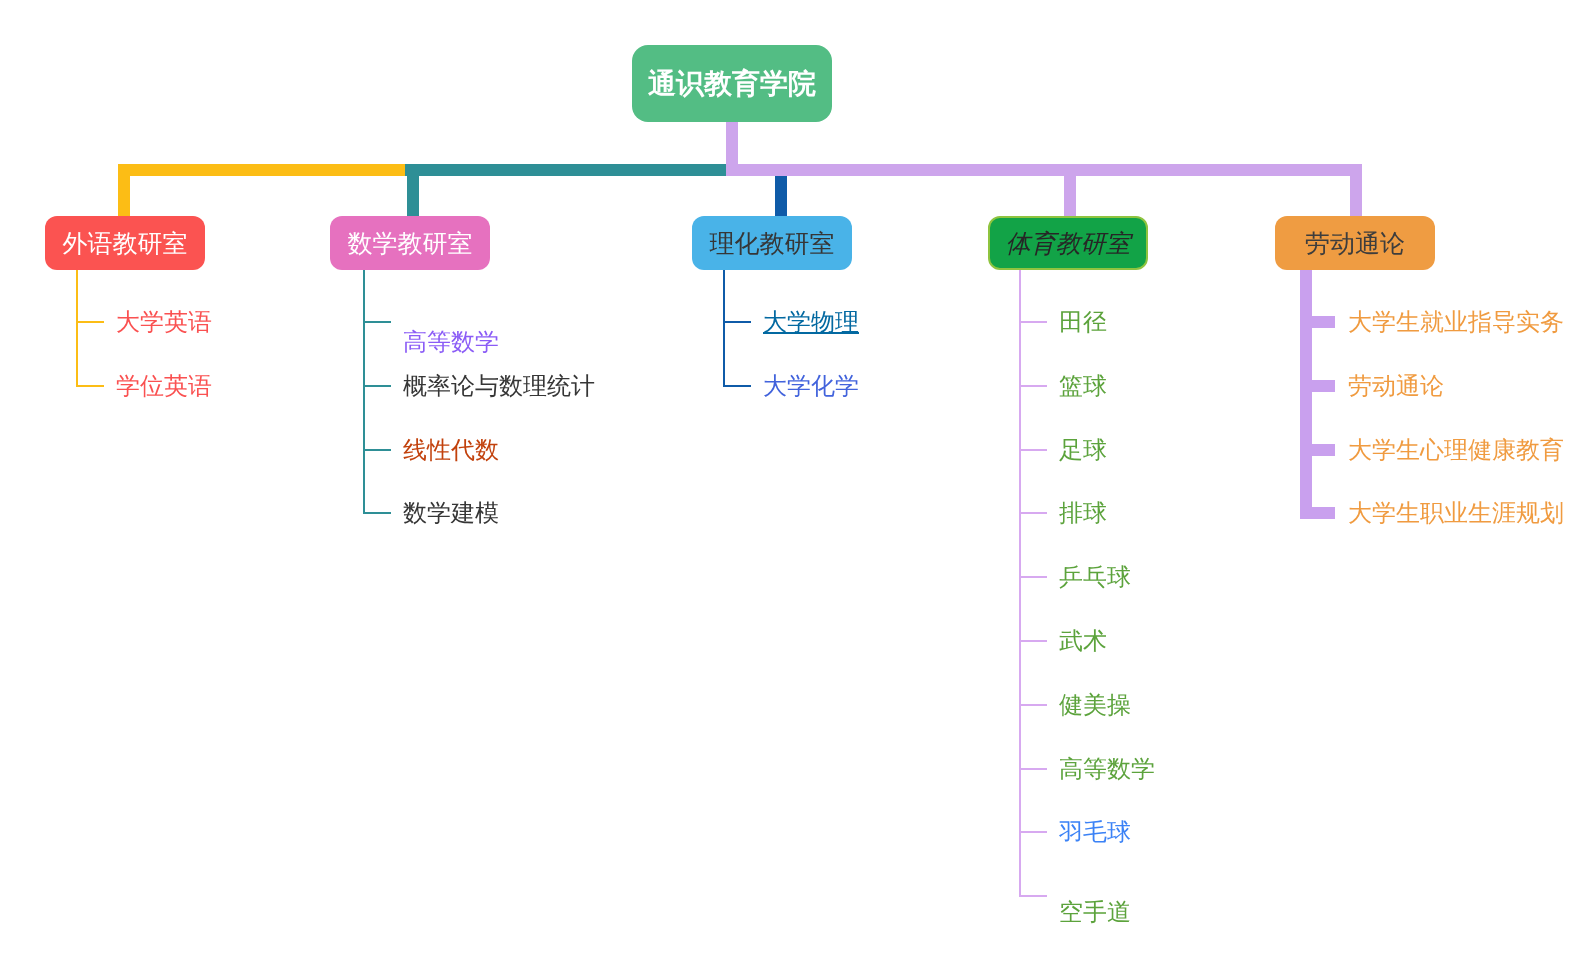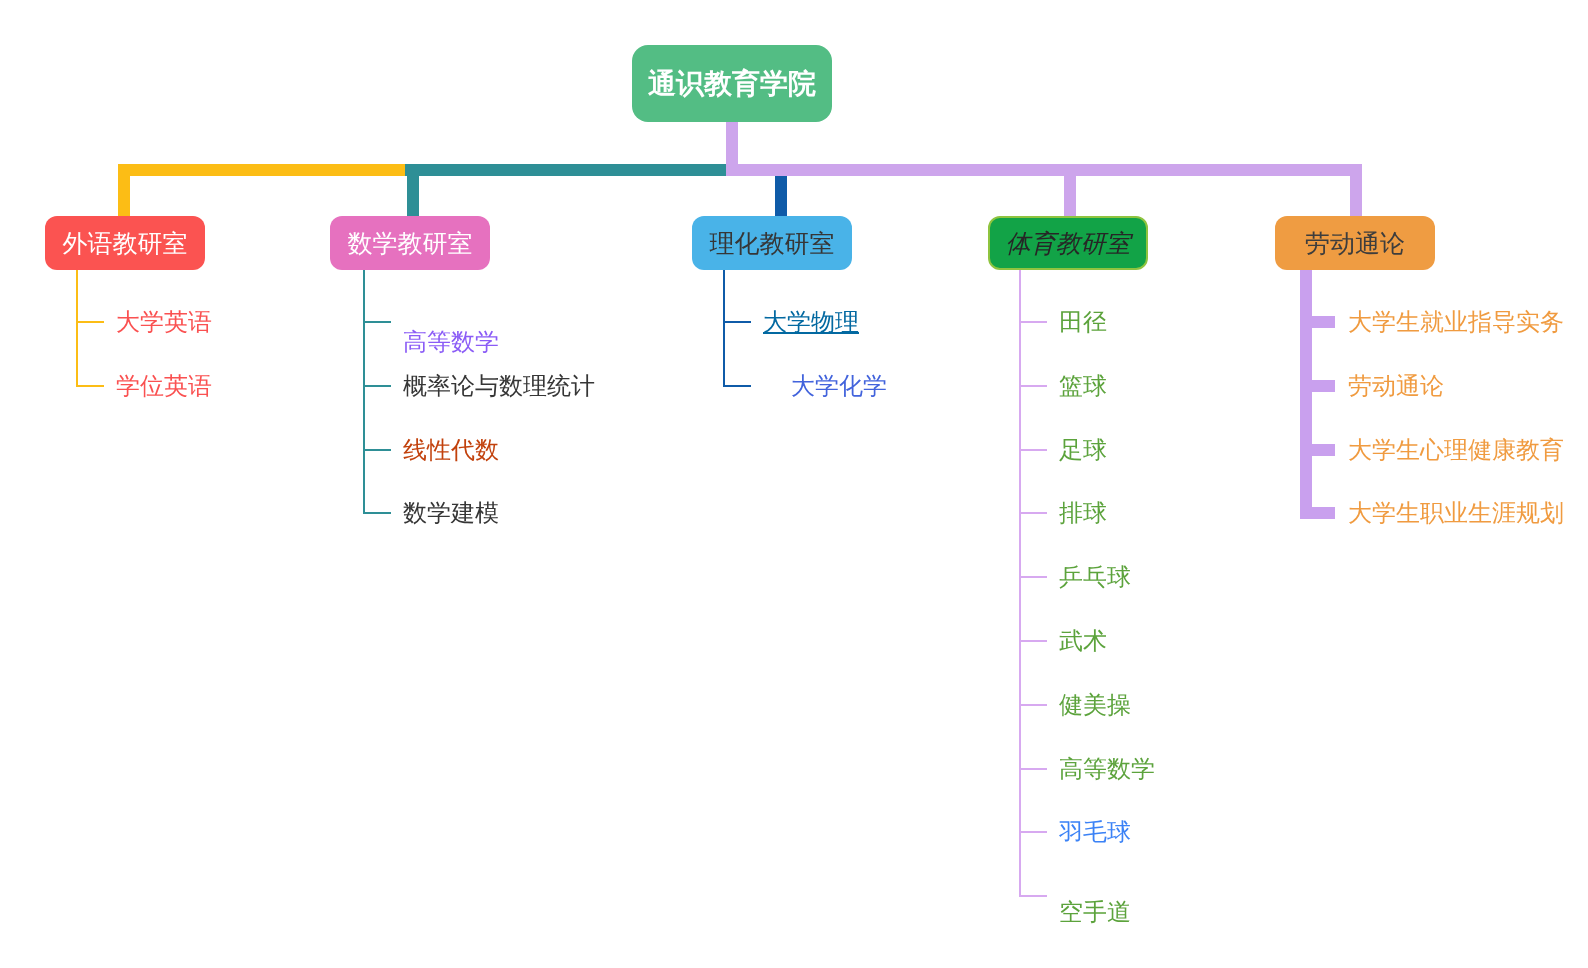--- a/index.html
+++ b/index.html
@@ -77,21 +77,21 @@
         <span>数学教研室</span>
       </div>
       <div class="leaf" style="left: 403px; top: 328px; color: #8b5cf6;">高等数学</div>
       <div class="leaf" style="left: 403px; top: 372px; color: rgb(54, 54, 54);">概率论与数理统计</div>
       <div class="leaf" style="left: 403px; top: 436px; color: #c2410c;">线性代数</div>
       <div class="leaf" style="left: 403px; top: 499px; color: rgb(54, 54, 54);">数学建模</div>
       <div class="node branch-node" style="left: 692px; width: 160px; background: rgb(73, 179, 232); color: rgb(54, 54, 54);">
         <span>理化教研室</span>
       </div>
       <div class="leaf" style="left: 763px; top: 308px; color: #0369a1; text-decoration: underline;">大学物理</div>
-      <div class="leaf" style="left: 763px; top: 372px; color: rgb(66, 99, 220); margin-left: 28px;">大学化学</div>
+      <div class="leaf" style="left: 763px; top: 372px; color: rgb(66, 99, 220);">大学化学</div>
       <div class="node branch-node" style="left: 988px; width: 160px; background: rgb(18, 163, 71); color: rgb(38, 38, 38); border: 2px solid rgb(143, 196, 63); font-style: italic;">
         <span>体育教研室</span>
       </div>
       <div class="leaf" style="left: 1059px; top: 308px; color: rgb(92, 163, 60);">田径</div>
       <div class="leaf" style="left: 1059px; top: 372px; color: rgb(92, 163, 60);">篮球</div>
       <div class="leaf" style="left: 1059px; top: 436px; color: rgb(92, 163, 60);">足球</div>
       <div class="leaf" style="left: 1059px; top: 499px; color: rgb(92, 163, 60);">排球</div>
       <div class="leaf" style="left: 1059px; top: 563px; color: rgb(92, 163, 60);">乒乓球</div>
       <div class="leaf" style="left: 1059px; top: 627px; color: rgb(92, 163, 60);">武术</div>
       <div class="leaf" style="left: 1059px; top: 691px; color: rgb(92, 163, 60);">健美操</div>

